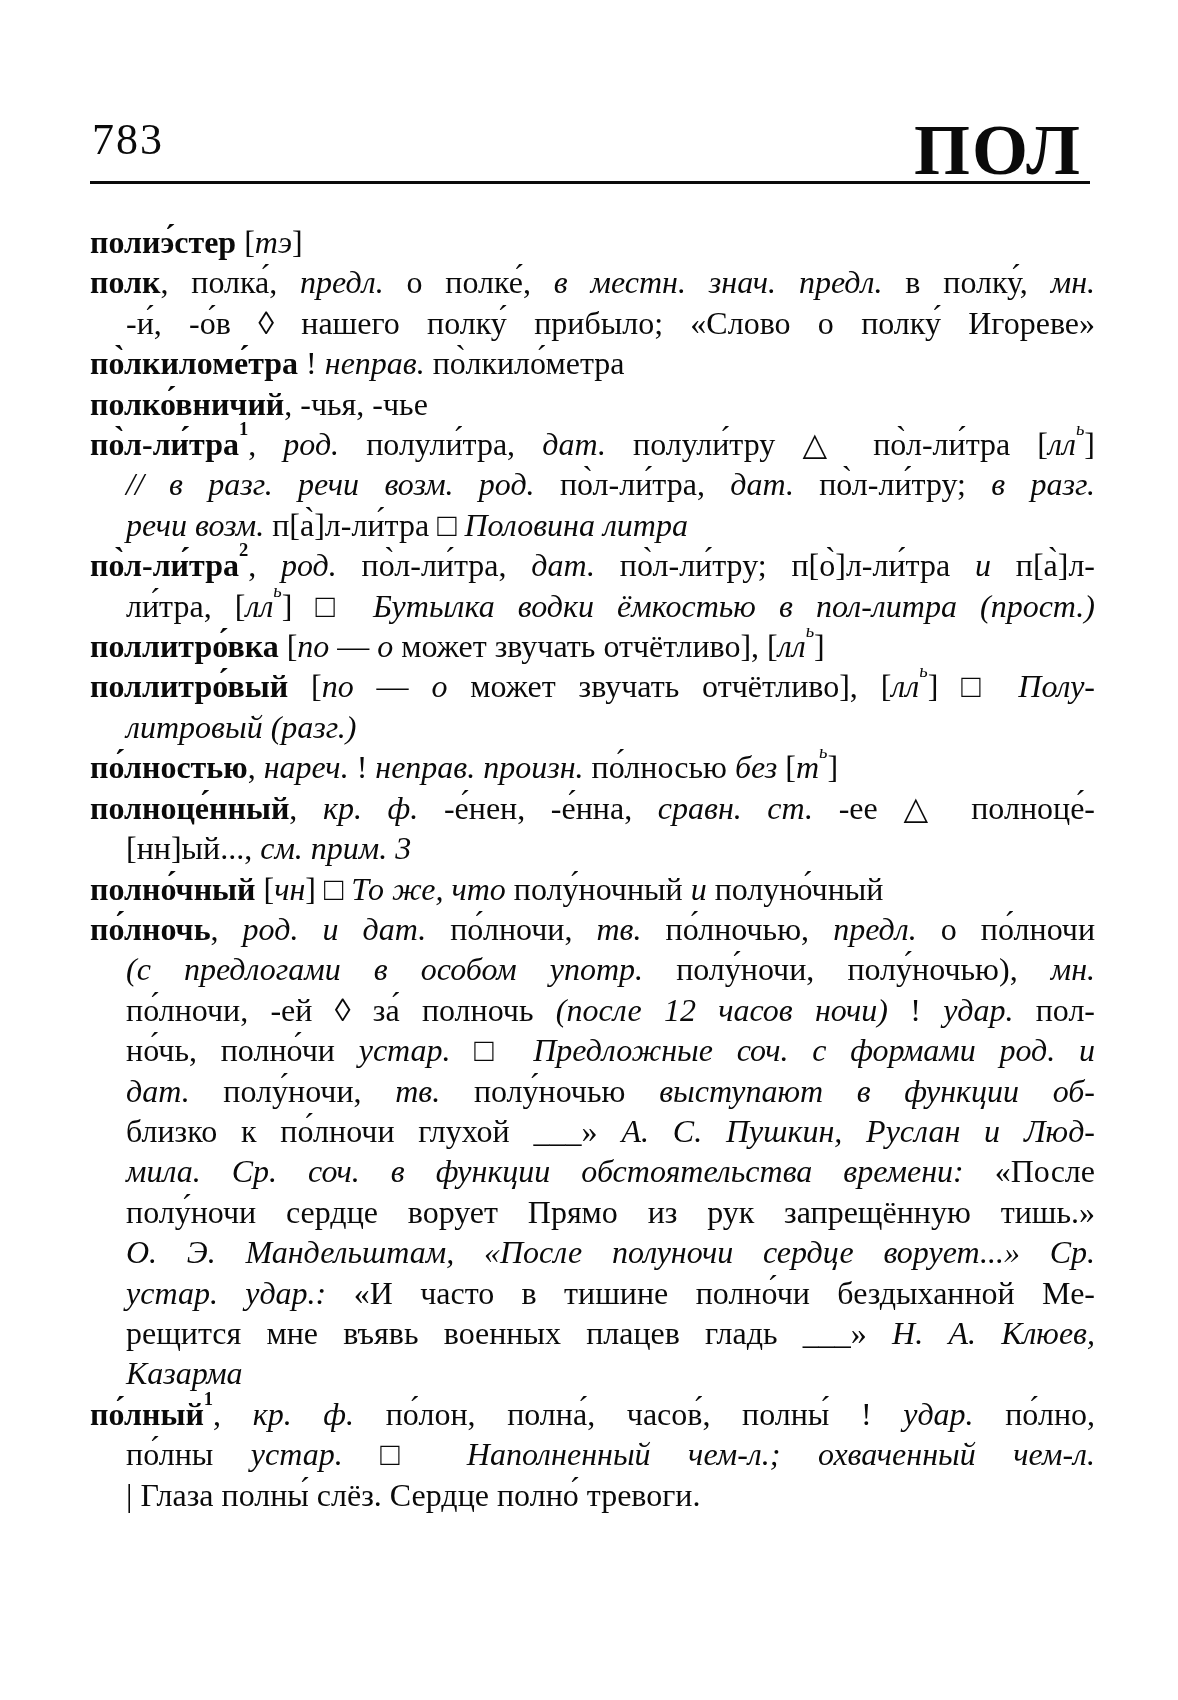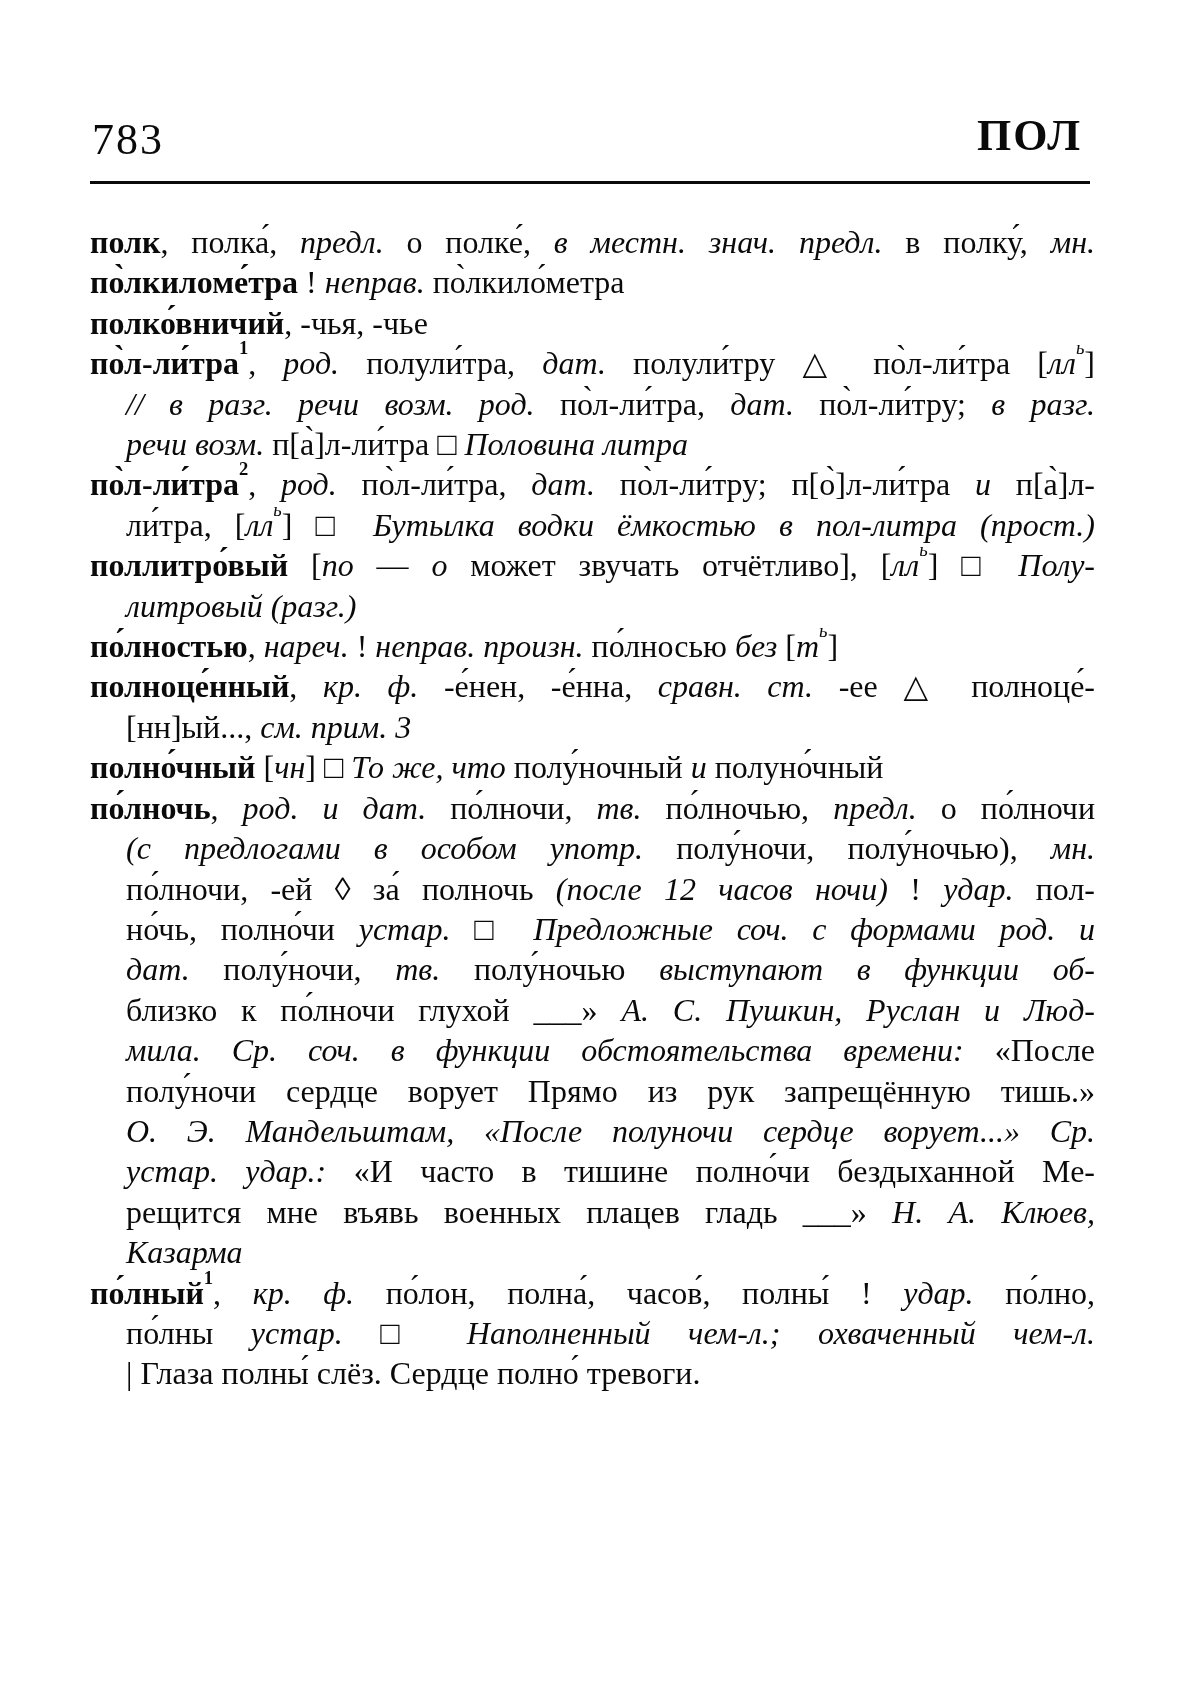--- a/index.html
+++ b/index.html
@@ -9,21 +9,21 @@
     background:#ffffff;color:#0a0a0a;
     font-family:"Liberation Serif","DejaVu Serif",serif;
     overflow:hidden;
   }
   .page-number{
     position:absolute;left:92px;top:118px;
     font-size:44px;line-height:1;letter-spacing:2px;
   }
   .section-title{
     position:absolute;right:96px;top:114px;
-    font-size:44px;line-height:1;font-weight:bold;letter-spacing:2px;
+    font-size:72px;line-height:1;font-weight:bold;letter-spacing:2px;
   }
   .rule{
     position:absolute;left:90px;top:181px;width:1000px;height:3px;
     background:#0a0a0a;
   }
   .entries{
     position:absolute;left:90px;top:222px;width:1005px;
     font-size:32px;line-height:40.4px;
   }
   .entry{margin:0;padding:0;}
@@ -40,36 +40,43 @@
 </style>
 </head>
 <body>
 
 <div class="page">
   <div class="page-number">783</div>
   <div class="section-title">ПОЛ</div>
   <div class="rule"></div>
   <div class="entries">
       <div class="entry">
+        <div class="line last"><span class="b">полиэ́стер</span><span> [</span><span class="i">тэ</span><span>]</span></div>
+      </div>
+      <div class="entry">
         <div class="line"><span class="b">полк</span><span>, полка́, </span><span class="i">предл.</span><span> о полке́, </span><span class="i">в местн. знач. предл.</span><span> в полку́, </span><span class="i">мн.</span></div>
+        <div class="line cont last flush"><span>-и́, -о́в ◊ нашего полку́ прибыло; «Слово о полку́ Игореве»</span></div>
       </div>
       <div class="entry">
         <div class="line last"><span class="b">по̀лкиломе́тра</span><span> ! </span><span class="i">неправ.</span><span> по̀лкило́метра</span></div>
       </div>
       <div class="entry">
         <div class="line last"><span class="b">полко́вничий</span><span>, -чья, -чье</span></div>
       </div>
       <div class="entry">
         <div class="line"><span class="b">по̀л-ли́тра</span><sup class="s b">1</sup><span>, </span><span class="i">род.</span><span> полули́тра, </span><span class="i">дат.</span><span> полули́тру △ по̀л-ли́тра [</span><span class="i">лл</span><sup class="s i">ь</sup><span>]</span></div>
         <div class="line cont"><span class="i">// в разг. речи возм. род.</span><span> по̀л-ли́тра, </span><span class="i">дат.</span><span> по̀л-ли́тру; </span><span class="i">в разг.</span></div>
         <div class="line cont last"><span class="i">речи возм.</span><span> п[а̀]л-ли́тра □ </span><span class="i">Половина литра</span></div>
       </div>
       <div class="entry">
         <div class="line"><span class="b">по̀л-ли́тра</span><sup class="s b">2</sup><span>, </span><span class="i">род.</span><span> по̀л-ли́тра, </span><span class="i">дат.</span><span> по̀л-ли́тру; п[о̀]л-ли́тра </span><span class="i">и</span><span> п[а̀]л-</span></div>
         <div class="line cont last flush"><span>ли́тра, [</span><span class="i">лл</span><sup class="s i">ь</sup><span>] □ </span><span class="i">Бутылка водки ёмкостью в пол-литра (прост.)</span></div>
+      </div>
+      <div class="entry">
+        <div class="line last"><span class="b">поллитро́вка</span><span> [</span><span class="i">по</span><span> — </span><span class="i">о</span><span> может звучать отчётливо], [</span><span class="i">лл</span><sup class="s i">ь</sup><span>]</span></div>
       </div>
       <div class="entry">
         <div class="line"><span class="b">поллитро́вый</span><span> [</span><span class="i">по</span><span> — </span><span class="i">о</span><span> может звучать отчётливо], [</span><span class="i">лл</span><sup class="s i">ь</sup><span>] □ </span><span class="i">Полу-</span></div>
         <div class="line cont last"><span class="i">литровый (разг.)</span></div>
       </div>
       <div class="entry">
         <div class="line last"><span class="b">по́лностью</span><span>, </span><span class="i">нареч.</span><span> ! </span><span class="i">неправ. произн.</span><span> по́лносью </span><span class="i">без</span><span> [</span><span class="i">т</span><sup class="s i">ь</sup><span>]</span></div>
       </div>
       <div class="entry">
         <div class="line"><span class="b">полноце́нный</span><span>, </span><span class="i">кр. ф.</span><span> -е́нен, -е́нна, </span><span class="i">сравн. ст.</span><span> -ее △ полноце́-</span></div>

